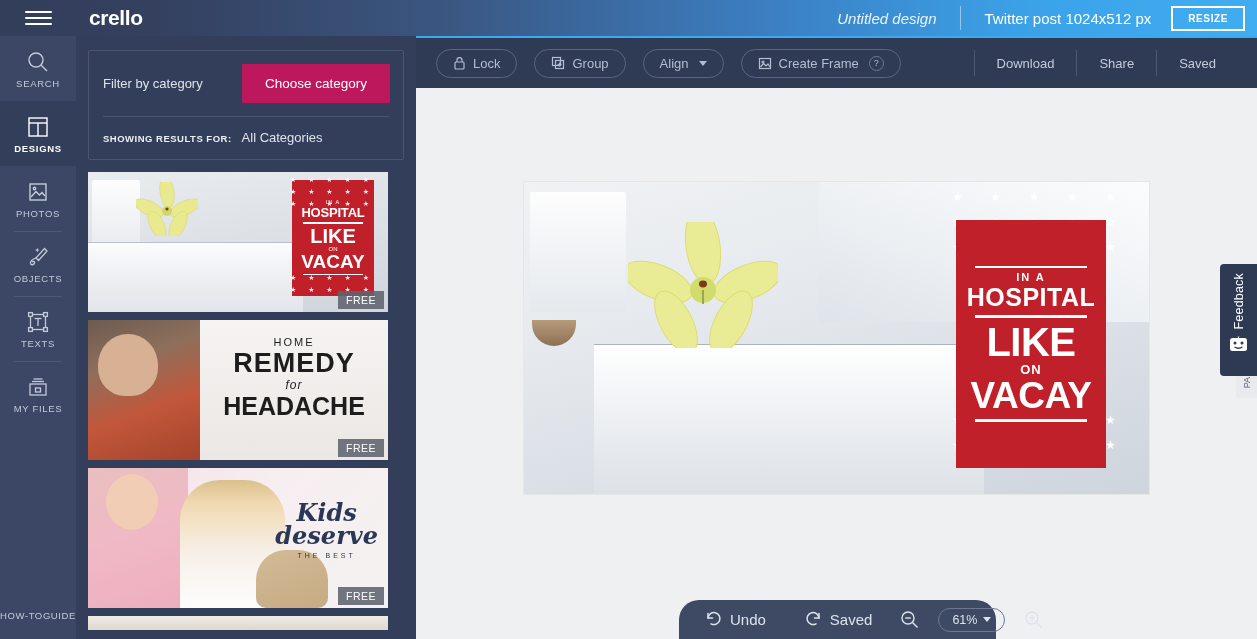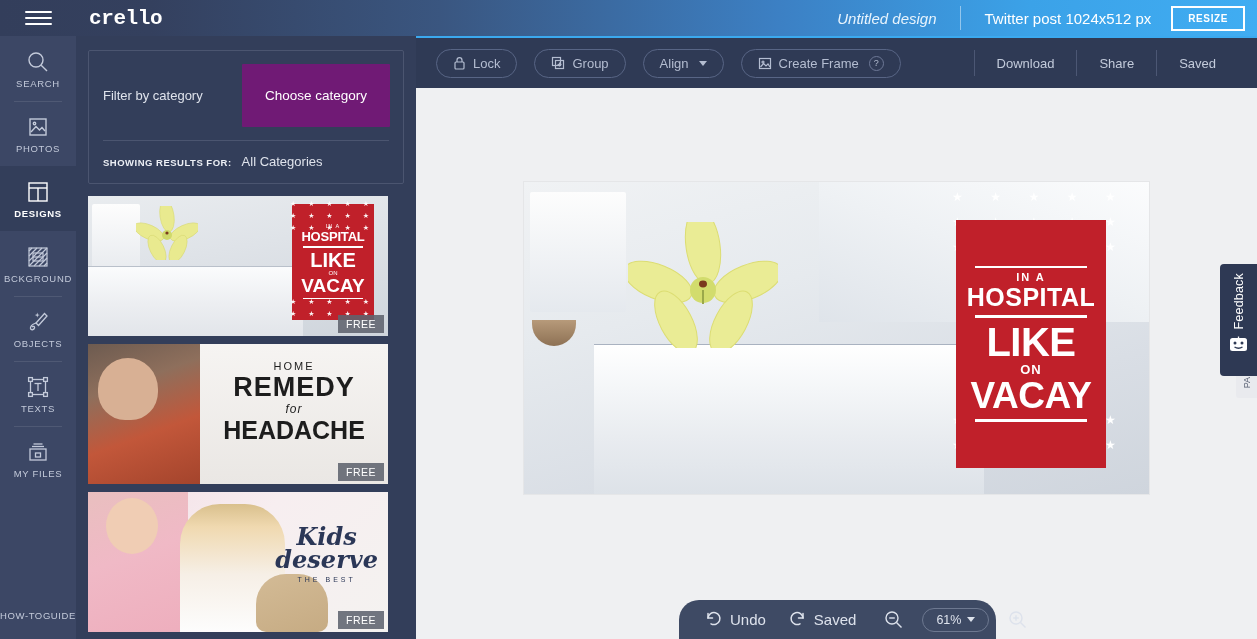--- a/index.html
+++ b/index.html
@@ -18,21 +18,21 @@
                                 #3c80c4 62%, #3ba2e8 82%, #40adf2 100%);
     display: flex; align-items: center; z-index: 40;
   }
   .hamburger {
     width: 76px; height: 36px; display: flex; flex-direction: column;
     align-items: center; justify-content: center; gap: 4px; cursor: pointer;
   }
   .hamburger i { display:block; width: 27px; height: 2px; background: #fff; border-radius: 1px; }
   .brand {
     font-size: 21px; font-weight: bold; color: #fff; letter-spacing: -0.4px;
-    margin-left: 13px; font-family: Liberation Mono, monospace;
+    margin-left: 13px; font-family: Liberation Sans, sans-serif;
   }
   .header-right {
     margin-left: auto; display: flex; align-items: center; height: 36px;
     padding-right: 12px;
   }
   .doc-title {
     font-style: italic; font-size: 15px; color: #e8f4fd; padding-right: 23px;
   }
   .hdr-divider { width: 1px; height: 24px; background: rgba(255,255,255,0.45); }
   .canvas-size { font-size: 15px; color: #fff; padding: 0 20px 0 24px; white-space: nowrap; }
@@ -75,22 +75,22 @@
   .panel {
     position: absolute; left: 76px; top: 36px; width: 340px; height: 603px;
     background: #333e5a; overflow: hidden; z-index: 20;
   }
   .filter-box {
     margin: 14px 12px 0 12px; border: 1px solid #4b5570; border-radius: 2px;
   }
   .filter-row { display: flex; align-items: center; padding: 13px 13px 13px 14px; }
   .filter-label { font-size: 13px; color: #dfe3ec; }
   .choose-btn {
-    margin-left: auto; background: #701a75; color: #fff; border: none;
-    font-size: 13.5px; padding: 24px 16px; cursor: pointer; border-radius: 1px;
+    margin-left: auto; background: #be185d; color: #fff; border: none;
+    font-size: 13.5px; padding: 12px 16px; cursor: pointer; border-radius: 1px;
     font-family: "Liberation Sans", sans-serif; min-width: 148px;
   }
   .filter-sep { height: 1px; background: #4b5570; margin: 0 14px; }
   .showing-row { display: flex; align-items: baseline; padding: 13px 14px 14px 14px; }
   .showing-label {
     font-size: 9.5px; font-weight: bold; color: #eceff5; letter-spacing: 0.5px;
   }
   .showing-value { font-size: 13px; color: #dfe3ec; margin-left: 10px; }
 
   .thumbs { margin-top: 12px; padding: 0 12px; }
@@ -270,21 +270,21 @@
   
   .bottombar {
     position: absolute; left: 679px; top: 600px; width: 317px; height: 39px;
     background: #3e4a64; border-radius: 20px 20px 0 0;
     display: flex; align-items: center; z-index: 25;
   }
   .bb-btn {
     display: flex; align-items: center; gap: 7px; color: #dde2ec; font-size: 15px;
     cursor: pointer; padding: 0 9px;
   }
-  .bb-group-left { display:flex; align-items:center; padding-left: 16px; gap: 4px; }
+  .bb-group-left { display:flex; align-items:center; padding-left: 16px; gap: 20px; }
   .bb-sep { width:1px; height: 24px; background: #55607a; margin: 0 9px; }
   .bb-group-right { display:flex; align-items:center; gap: 18px; }
   .zoom-pill {
     display:flex; align-items:center; gap:6px; border:1px solid #6d7890;
     border-radius: 13px; padding: 4px 13px; color:#dde2ec; font-size: 12.5px;
     cursor:pointer;
   }
   .zoom-caret {
     width:0;height:0;border-left:4px solid transparent;border-right:4px solid transparent;
     border-top:5px solid #dde2ec;
@@ -335,59 +335,42 @@
     <div class="rail-item">
       <span class="rail-icon">
         <svg viewBox="0 0 26 26" fill="none" stroke="#c3cada" stroke-width="1.4">
           <circle cx="11" cy="11" r="7"></circle>
             <line x1="16.2" y1="16.2" x2="22" y2="22"></line>
         </svg>
       </span>
       <span class="rail-label">SEARCH</span>
     </div>
 
+    <div class="rail-item active">
+      <span class="rail-icon">
+        <svg viewBox="0 0 26 26" fill="none" stroke="#ffffff" stroke-width="1.4">
+          <rect x="4" y="4" width="18" height="18"></rect>
+          <line x1="4" y1="9" x2="22" y2="9"></line>
+            <line x1="13" y1="9" x2="13" y2="22"></line>
+        </svg>
+      </span>
+      <span class="rail-label">DESIGNS</span>
+    </div>
+
     <div class="rail-item">
       <span class="rail-icon">
         <svg viewBox="0 0 26 26" fill="none" stroke="#c3cada" stroke-width="1.4">
           <rect x="5" y="5" width="16" height="16"></rect>
           <circle cx="9.5" cy="9.5" r="1.2"></circle>
           <polyline points="6,18 11,12.5 14.5,16 17,13.5 20,17"></polyline>
         </svg>
       </span>
       <span class="rail-label">PHOTOS</span>
     </div>
 
-    <div class="rail-item active">
-      <span class="rail-icon">
-        <svg viewBox="0 0 26 26" fill="none" stroke="#ffffff" stroke-width="1.4">
-          <rect x="4" y="4" width="18" height="18"></rect>
-          <line x1="4" y1="9" x2="22" y2="9"></line>
-            <line x1="13" y1="9" x2="13" y2="22"></line>
-        </svg>
-      </span>
-      <span class="rail-label">DESIGNS</span>
-    </div>
-
-    <div class="rail-item">
-      <span class="rail-icon">
-        <svg viewBox="0 0 26 26" fill="none" stroke="#c3cada" stroke-width="1.2">
-          <rect x="4" y="4" width="18" height="18"></rect>
-          <rect x="8" y="9" width="10" height="8"></rect>
-          <line x1="8" y1="13" x2="18" y2="13"></line>
-          <line x1="4" y1="7" x2="7" y2="4"></line>
-            <line x1="4" y1="12" x2="12" y2="4"></line>
-          <line x1="4" y1="17" x2="17" y2="4"></line>
-            <line x1="4" y1="22" x2="22" y2="4"></line>
-          <line x1="9" y1="22" x2="22" y2="9"></line>
-            <line x1="14" y1="22" x2="22" y2="14"></line>
-          <line x1="19" y1="22" x2="22" y2="19"></line>
-        </svg>
-      </span>
-      <span class="rail-label">BCKGROUND</span>
-    </div>
 
     <div class="rail-item">
       <span class="rail-icon">
         <svg viewBox="0 0 26 26" fill="none" stroke="#c3cada" stroke-width="1.3">
           <path d="M19.5 4.5 L11 14 L13.5 16.5 L22 7 Z"></path>
           <path d="M11 14 C7 15.5 5 17 5.5 19.5 C6 21.5 9 21 9.5 19 C10 17.2 8 17 7 18"></path>
           <path d="M15 3.5 L16 6.5 L19 7.5 L16 8.5 L15 11.5 L14 8.5 L11 7.5 L14 6.5 Z" fill="#c3cada" stroke="none" transform="translate(-2,-0.5) scale(0.62) translate(8,3)"></path>
         </svg>
       </span>
       <span class="rail-label">OBJECTS</span>

